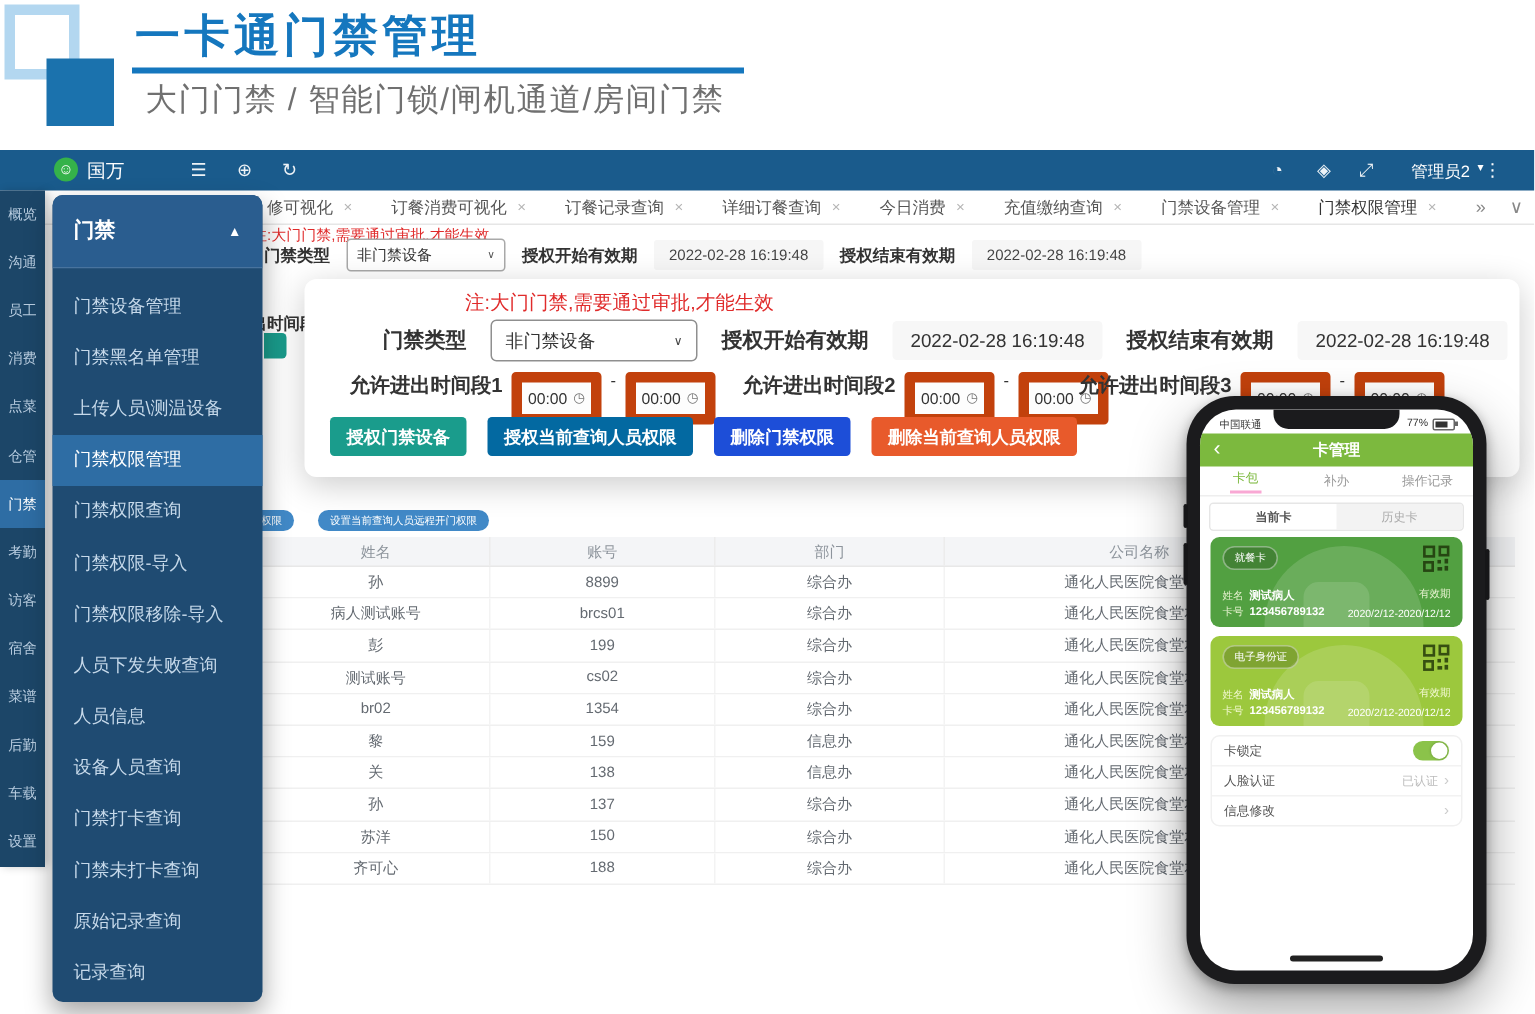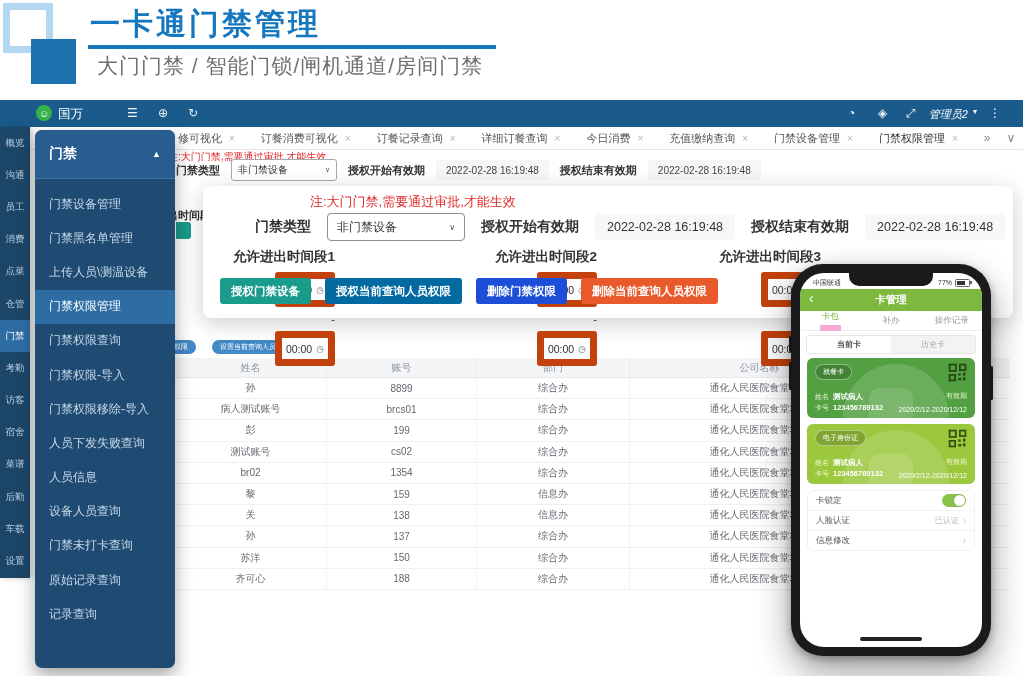--- a/index.html
+++ b/index.html
@@ -12,21 +12,21 @@
   .pagetitle{position:absolute;left:90px;top:4px;font-size:30px;font-weight:bold;color:#1577be;letter-spacing:3px;white-space:nowrap;}
   .title-underline{position:absolute;left:88px;top:45px;width:408px;height:4px;background:#1577be;}
   .pagesub{position:absolute;left:97px;top:52px;font-size:21px;color:#707070;letter-spacing:1px;white-space:nowrap;}
 
   
   .topbar{position:absolute;left:0;top:100px;width:1023px;height:27px;background:#1a5b8c;color:#fff;z-index:3;}
   .logo{position:absolute;left:36px;top:5px;width:16px;height:16px;border-radius:50%;background:#35b24a;
         display:flex;align-items:center;justify-content:center;font-size:10px;color:#fff;}
   .brand{position:absolute;left:58px;top:6px;font-size:12.5px;color:#fff;}
   .tb-ic{position:absolute;top:6px;font-size:12px;color:rgba(255,255,255,.92);}
-  .admin{position:absolute;right:46px;top:7px;font-size:11px;display:flex;gap:5px;align-items:flex-start;font-style:italic;}
+  .admin{position:absolute;right:34px;top:7px;font-size:11px;display:flex;gap:5px;align-items:flex-start;}
   .admin .caret{font-size:8px;}
   .dots{position:absolute;right:22px;top:6px;font-size:12px;}
 
   
   .tabbar{position:absolute;left:30px;top:127px;width:993px;height:23px;background:#fff;border-bottom:1px solid #e6e6e6;
           display:flex;align-items:center;box-sizing:border-box;padding-left:148px;gap:26px;z-index:2;overflow:hidden;}
   .tab{display:flex;align-items:center;gap:7px;white-space:nowrap;}
   .tlbl{font-size:11px;color:#555;}
   .tab.active .tlbl{color:#333;}
   .tx{font-size:10px;color:#b5b5b5;}
@@ -75,21 +75,21 @@
   
   .dialog{position:absolute;left:203px;top:186px;width:810px;height:132px;background:#fff;border-radius:8px;
           box-shadow:0 5px 22px rgba(0,0,0,.2);z-index:5;}
   .dnote{position:absolute;left:107px;top:7px;font-size:13px;color:#e02b2b;white-space:nowrap;}
   .drow1{position:absolute;left:52px;top:27px;display:flex;align-items:center;gap:16px;white-space:nowrap;}
   .dlab{font-size:14px;font-weight:bold;color:#333;}
   .dsel{width:118px;height:26px;border:1px solid #8f8f8f;border-radius:4px;background:#fff;display:flex;align-items:center;
         justify-content:space-between;padding:0 9px;font-size:12px;color:#333;}
   .dsel .c{font-size:8px;color:#444;}
   .dfield{height:26px;background:#f7f7f7;border-radius:3px;display:flex;align-items:center;padding:0 12px;font-size:12.5px;color:#333;}
-  .tseg{position:absolute;top:62px;display:flex;align-items:flex-end;gap:6px;white-space:nowrap;flex-direction:column;}
+  .tseg{position:absolute;top:62px;display:flex;align-items:flex-start;gap:6px;white-space:nowrap;}
   .tseg .dlab{font-size:13.5px;}
   .tbox{width:46px;height:21px;background:#fdfdfd;border:7px solid #c2410c;border-radius:3px;display:flex;align-items:center;
         justify-content:center;gap:4px;font-size:10.5px;color:#333;}
   .tbox .ck{font-size:9px;color:#777;}
   .dash{color:#333;font-size:11px;}
   .drow3{position:absolute;left:17px;top:92px;display:flex;gap:14px;}
   .dbtn{height:26px;border-radius:3px;color:#fff;font-size:11.5px;font-weight:bold;display:flex;align-items:center;padding:0 11px;white-space:nowrap;}
 
   
   .phone{position:absolute;left:791px;top:264px;width:200px;height:392px;background:#1b1b1d;border-radius:32px;
@@ -105,21 +105,21 @@
   .batwrap{display:flex;align-items:center;gap:3px;}
   .bat{display:inline-block;width:13px;height:6px;border:1px solid #666;border-radius:1.5px;position:relative;}
   .bat::after{content:'';position:absolute;left:1px;top:1px;bottom:1px;width:8px;background:#333;}
   .bat::before{content:'';position:absolute;right:-3px;top:1px;width:2px;height:3px;background:#666;}
   .phead{height:22px;background:#7cb93e;display:flex;align-items:center;justify-content:center;position:relative;
          color:#fff;font-size:10.5px;font-weight:bold;}
   .pback{position:absolute;left:9px;top:1px;font-size:14px;font-weight:normal;}
   .ptabs{height:19px;display:flex;border-bottom:1px solid #eee;}
   .ptab{flex:1;display:flex;align-items:center;justify-content:center;font-size:8.5px;color:#999;}
   .ptab.active{color:#7cb93e;}
-  .ptab.active span{border-bottom:6px solid #f9a8d4;padding:1px 2px 2px;}
+  .ptab.active span{border-bottom:2px solid #f9a8d4;padding:1px 2px 2px;}
   .pseg{margin:4px 6px 3px;height:17px;display:flex;border:1px solid #e6e6e6;border-radius:3px;overflow:hidden;}
   .seg{flex:1;display:flex;align-items:center;justify-content:center;font-size:8px;}
   .seg.active{background:#fff;color:#555;font-weight:bold;}
   .seg.off{background:#f3f3f3;color:#aaa;}
   .cards{padding:1px 7px 0;}
   .card{height:60px;border-radius:6px;position:relative;color:#fff;margin-bottom:6px;overflow:hidden;}
   .wm1{position:absolute;left:36px;top:6px;width:106px;height:106px;border-radius:50%;background:rgba(255,255,255,.14);}
   .wm2{position:absolute;left:62px;top:30px;width:44px;height:44px;border-radius:10px;background:rgba(255,255,255,.12);}
   .badge{position:absolute;left:8px;top:6px;padding:2px 7px;border-radius:8px;font-size:7px;
          background:rgba(0,0,0,.18);border:1px solid rgba(255,255,255,.4);}
@@ -333,20 +333,21 @@
         <div class="mitem">门禁设备管理</div>
         <div class="mitem">门禁黑名单管理</div>
         <div class="mitem">上传人员\测温设备</div>
         <div class="mitem active">门禁权限管理</div>
         <div class="mitem">门禁权限查询</div>
         <div class="mitem">门禁权限-导入</div>
         <div class="mitem">门禁权限移除-导入</div>
         <div class="mitem">人员下发失败查询</div>
         <div class="mitem">人员信息</div>
         <div class="mitem">设备人员查询</div>
+        <div class="mitem">门禁打卡查询</div>
         <div class="mitem">门禁未打卡查询</div>
         <div class="mitem">原始记录查询</div>
         <div class="mitem">记录查询</div>
       </div>
   </div>
 
   <div class="dialog">
     <div class="dnote">注:大门门禁,需要通过审批,才能生效</div>
     <div class="drow1">
       <span class="dlab">门禁类型</span>

